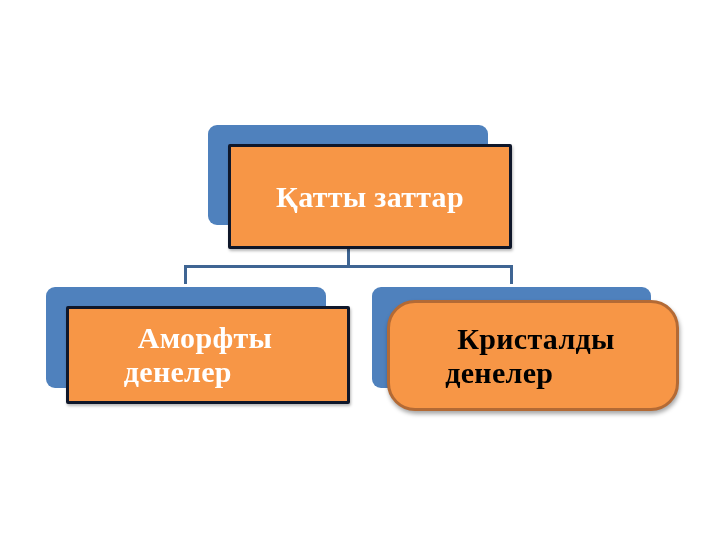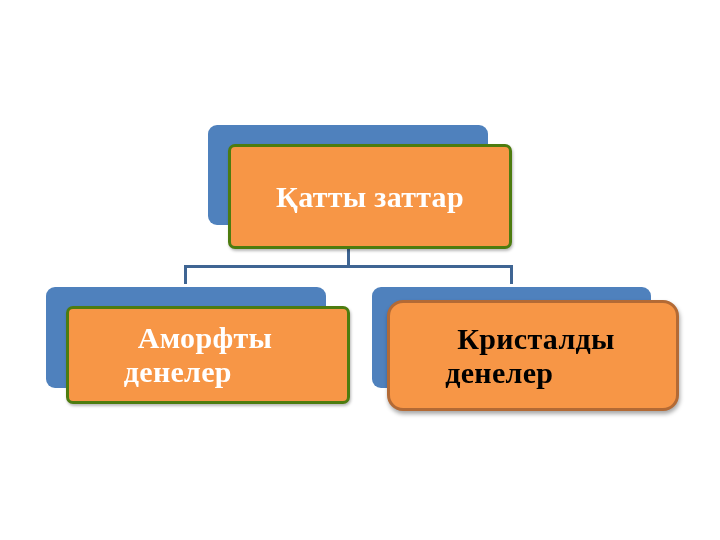--- a/index.html
+++ b/index.html
@@ -15,33 +15,33 @@
       font-family: "Liberation Serif", "DejaVu Serif", serif;
     }
     .back {
       position: absolute;
       background: #4f81bd;
       border-radius: 9px;
     }
     .front {
       position: absolute;
       background: #f79646;
-      border: 3px solid #4d7c0f;
-      border-radius: 7px;
+      border: 3px solid #0f172a;
+      border-radius: 2px;
       box-shadow: 1px 2px 3px rgba(0,0,0,0.28);
       box-sizing: border-box;
       display: flex;
       align-items: center;
       justify-content: center;
       text-align: center;
       font-weight: bold;
     }
     .front.selected {
       border: 3px solid #b36a35;
-      border-radius: 16px;
+      border-radius: 28px;
       box-shadow: 1px 3px 4px rgba(0,0,0,0.35);
     }
     .label {
       font-size: 30px;
       line-height: 34px;
       letter-spacing: 0.3px;
     }
     .conn {
       position: absolute;
       background: #3f6593;

